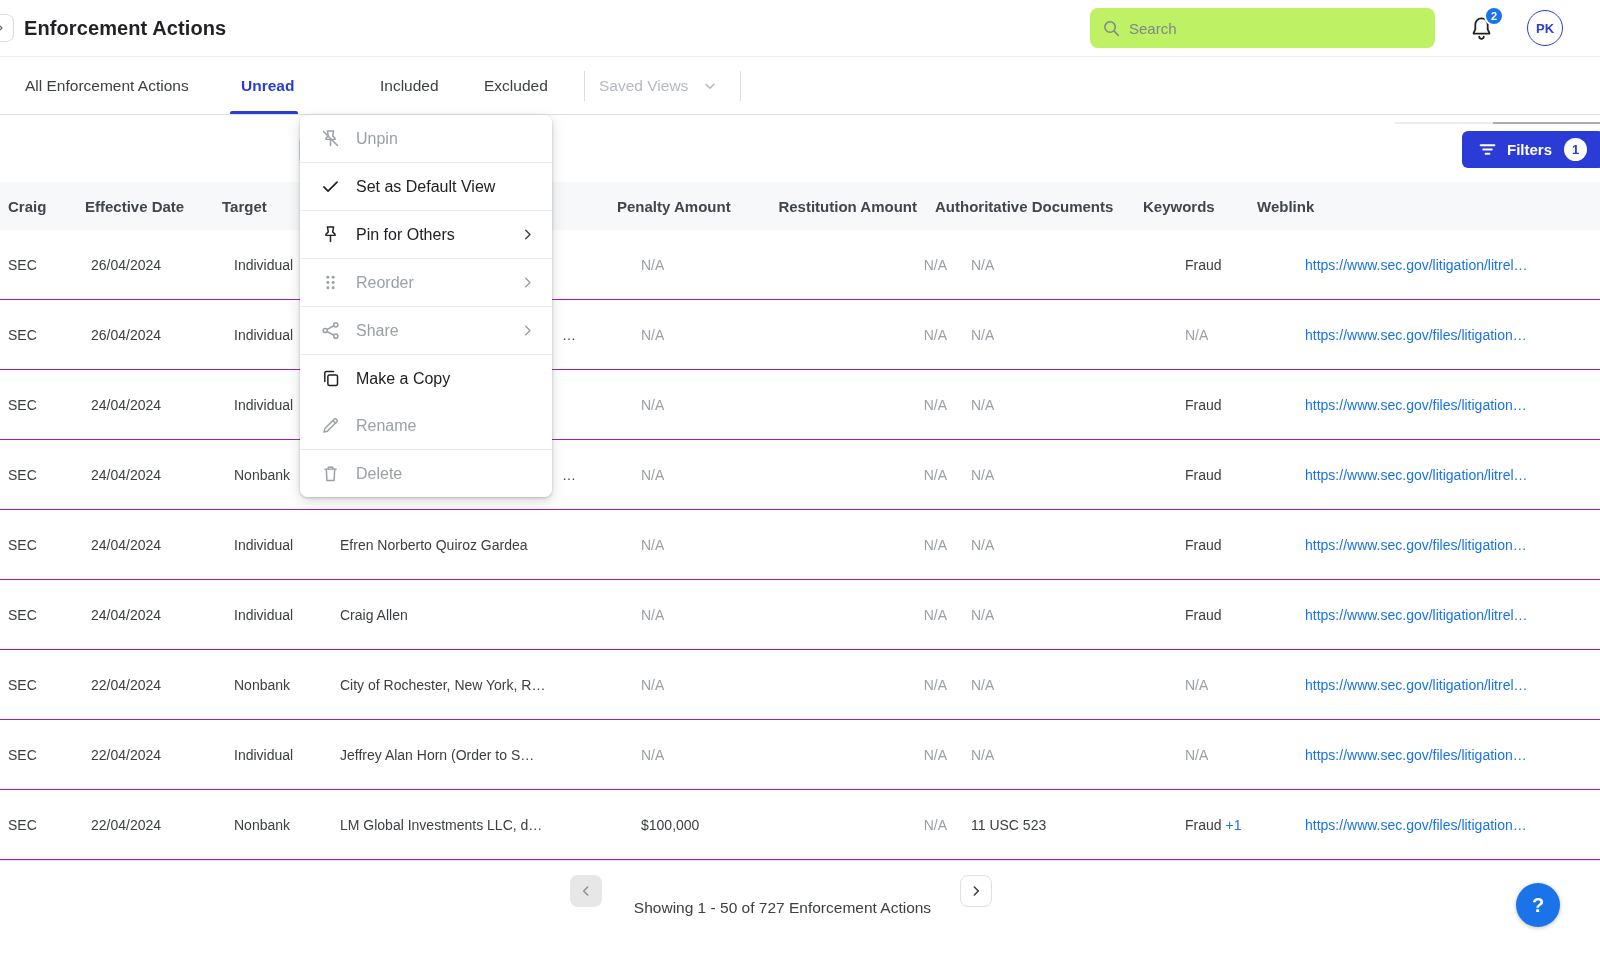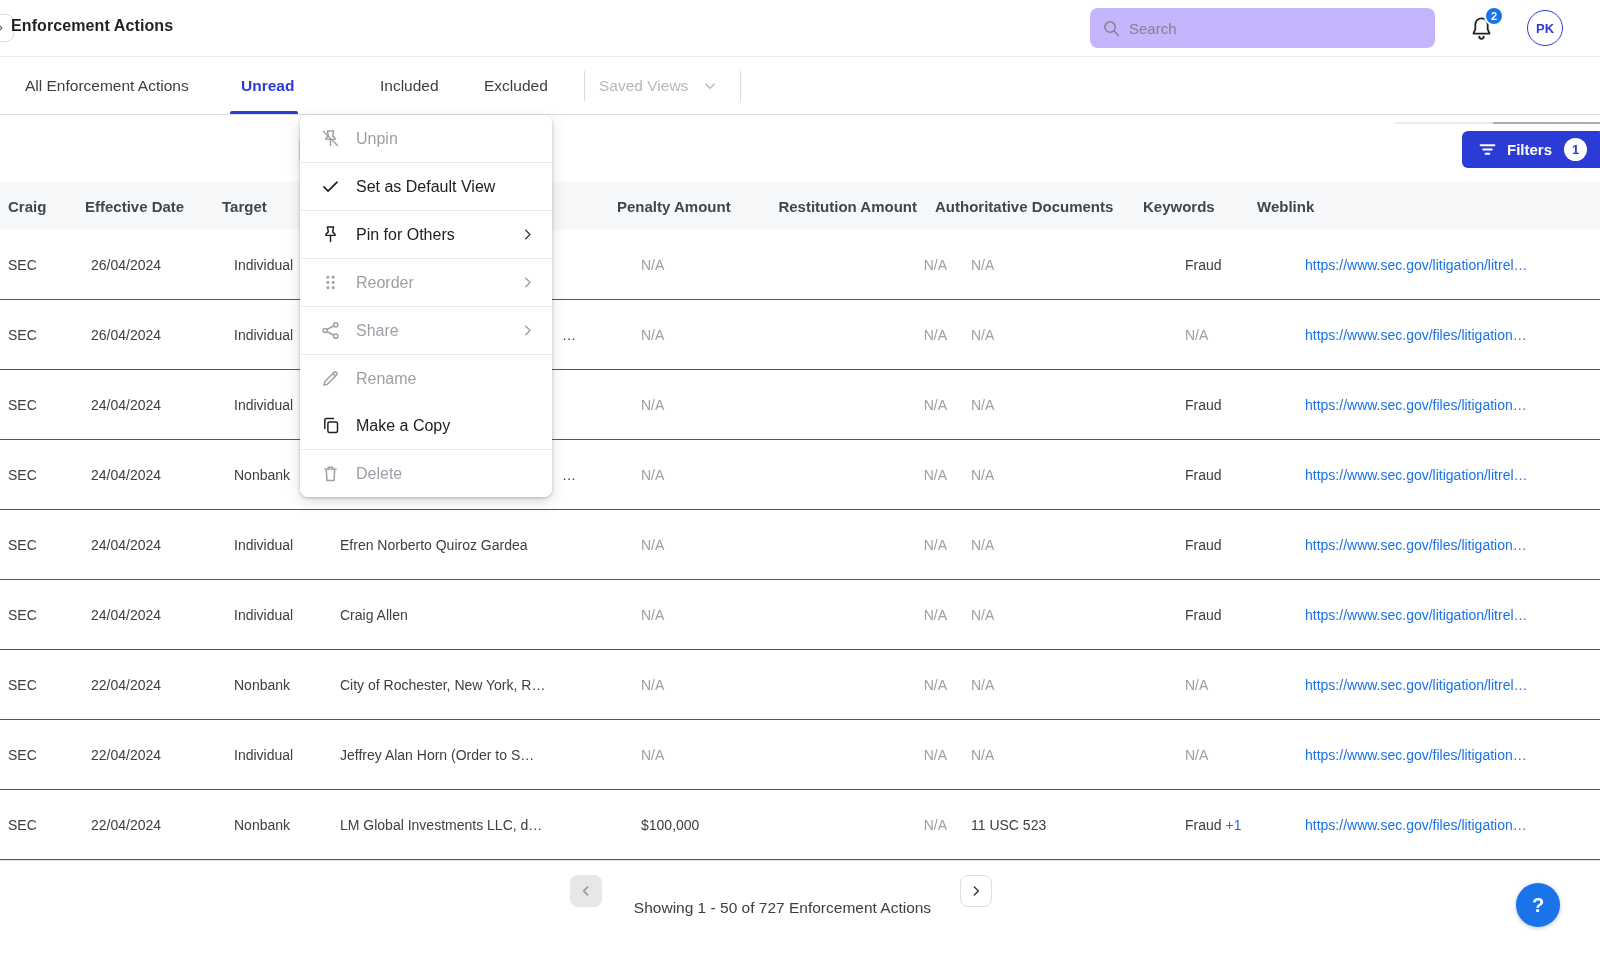--- a/index.html
+++ b/index.html
@@ -2,22 +2,22 @@
 <html><head>
 <meta charset="utf-8">
 <style>
   * { margin:0; padding:0; box-sizing:border-box; }
   html,body { width:1600px; height:959px; background:#fff; font-family:"Liberation Sans", sans-serif; overflow:hidden; }
   .page { position:relative; width:1600px; height:959px; background:#fff; }
 
   
   .app-header { position:absolute; top:0; left:0; width:1600px; height:57px; background:#fff; border-bottom:1px solid #ebedef; }
   .collapse-btn { position:absolute; left:-14px; top:14px; width:28px; height:28px; border:1px solid #dadce0; border-radius:8px; background:#fff; display:flex; align-items:center; justify-content:center; color:#5f6368; }
-  .page-title { position:absolute; left:11px; top:17px; font-size:16px; font-weight:700; color:#1f2125; letter-spacing:.1px; }
-  .search-box { position:absolute; left:1090px; top:8px; width:345px; height:40px; background:#c4b5fd; border-radius:8px; display:flex; align-items:center; padding:0 12px; gap:8px; }
+  .page-title { position:absolute; left:24px; top:17px; font-size:20px; font-weight:700; color:#1f2125; letter-spacing:.1px; }
+  .search-box { position:absolute; left:1090px; top:8px; width:345px; height:40px; background:#bef264; border-radius:8px; display:flex; align-items:center; padding:0 12px; gap:8px; }
   .search-box input { border:none; outline:none; background:transparent; font-size:15px; color:#3c4043; width:100%; font-family:"Liberation Sans", sans-serif; }
   .search-box input::placeholder { color:#80868b; }
   .bell-wrap { position:absolute; left:1468px; top:13px; width:32px; height:34px; }
   .bell-badge { position:absolute; left:16px; top:-7px; min-width:20px; height:20px; border-radius:10px; background:#1a73e8; border:2px solid #fff; color:#fff; font-size:11px; font-weight:700; display:flex; align-items:center; justify-content:center; }
   .avatar { position:absolute; left:1527px; top:10px; width:36px; height:36px; border-radius:50%; border:1.5px solid #2b3cd6; color:#2b3cd6; font-size:13px; font-weight:700; display:flex; align-items:center; justify-content:center; background:#fff; }
 
   
   .tab-bar { position:absolute; top:57px; left:0; width:1600px; height:58px; background:#fff; border-bottom:1px solid #dde0e3; }
   .tab { position:absolute; top:0; height:57px; display:flex; align-items:center; font-size:15.5px; color:#3c4043; cursor:pointer; }
   .tab.t-all { left:25px; }
@@ -361,38 +361,38 @@
       </span>
       <span class="mi-label">Share</span>
       <span class="sub">
         <svg width="17" height="17" viewBox="0 0 24 24" fill="none" stroke="currentColor" stroke-width="2" stroke-linecap="round" stroke-linejoin="round">
             <path d="M9.5 6l6 6-6 6"></path>
           </svg>
       </span>
     </div>
     <div class="mdiv"></div>
 
+    <div class="mi">
+      <span>
+        <svg width="21" height="21" viewBox="0 0 24 24" fill="none" stroke="currentColor" stroke-width="1.7" stroke-linecap="round" stroke-linejoin="round">
+            <rect x="9" y="8" width="11" height="12" rx="1.8"></rect>
+            <path d="M5.5 15.5V5.8A1.8 1.8 0 0 1 7.3 4h8.2"></path>
+          </svg>
+      </span>
+      <span class="mi-label">Make a Copy</span>
+    </div>
+
     <div class="mi disabled">
       <span>
         <svg width="21" height="21" viewBox="0 0 24 24" fill="none" stroke="currentColor" stroke-width="1.7" stroke-linecap="round" stroke-linejoin="round">
             <path d="M4.5 19.5l1-4L16.2 4.8a1.6 1.6 0 0 1 2.3 0l.7.7a1.6 1.6 0 0 1 0 2.3L8.5 18.5z"></path>
             <path d="M14.7 6.3l3 3"></path>
           </svg>
       </span>
       <span class="mi-label">Rename</span>
-    </div>
-
-    <div class="mi">
-      <span>
-        <svg width="21" height="21" viewBox="0 0 24 24" fill="none" stroke="currentColor" stroke-width="1.7" stroke-linecap="round" stroke-linejoin="round">
-            <rect x="9" y="8" width="11" height="12" rx="1.8"></rect>
-            <path d="M5.5 15.5V5.8A1.8 1.8 0 0 1 7.3 4h8.2"></path>
-          </svg>
-      </span>
-      <span class="mi-label">Make a Copy</span>
     </div>
     <div class="mdiv"></div>
 
     <div class="mi disabled">
       <span>
         <svg width="21" height="21" viewBox="0 0 24 24" fill="none" stroke="currentColor" stroke-width="1.7" stroke-linecap="round" stroke-linejoin="round">
             <path d="M5.5 7h13"></path>
             <path d="M9.5 7V4.8h5V7"></path>
             <path d="M7.2 7l.7 13h8.2l.7-13"></path>
           </svg>

